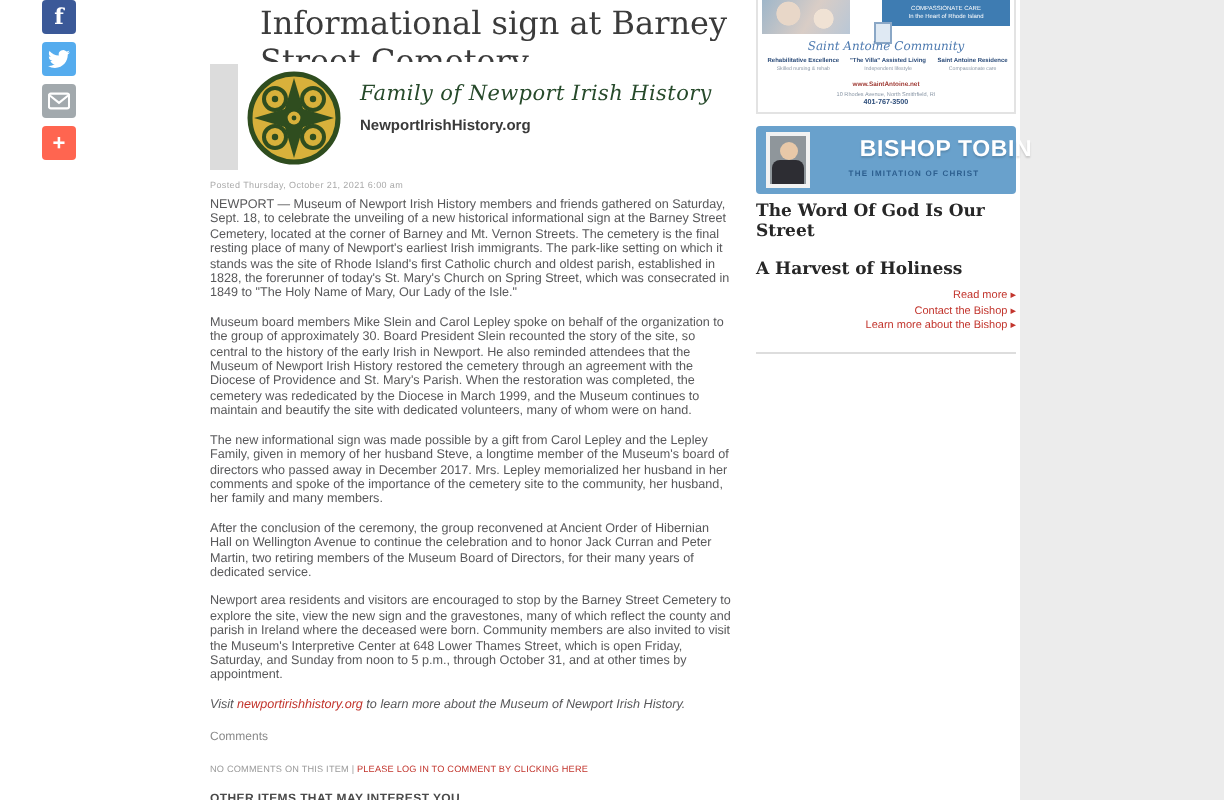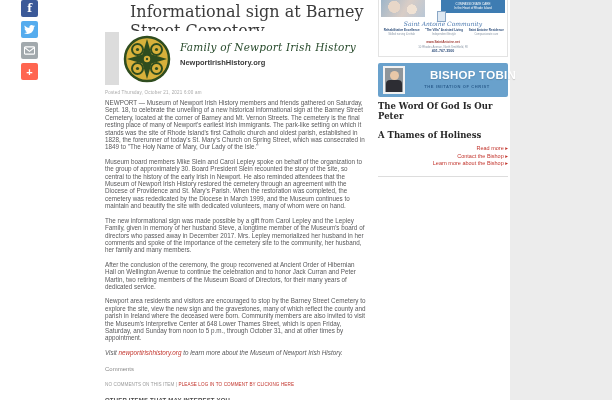--- a/index.html
+++ b/index.html
@@ -163,22 +163,22 @@
 
   <div class="bishop-banner">
     <div class="bphoto">
       <div class="bface"></div>
       <div class="bbody"></div>
     </div>
     <div class="bishop-title">BISHOP TOBIN</div>
     <div class="bishop-sub">THE IMITATION OF CHRIST</div>
   </div>
   <div class="bishop-list">
-    <div class="bishop-item">The Word Of God Is Our Peter</div>
-    <div class="bishop-item">A Thames of Holiness</div>
+    <div class="bishop-item">The Word Of God Is Our Street</div>
+    <div class="bishop-item">A Harvest of Holiness</div>
   </div>
   <div class="bishop-links">
     <div class="red-link">Read more ▸</div>
     <div class="red-link">Contact the Bishop ▸</div>
     <div class="red-link">Learn more about the Bishop ▸</div>
   </div>
   <div class="side-divider"></div>
 </div>
 
 </body></html>

